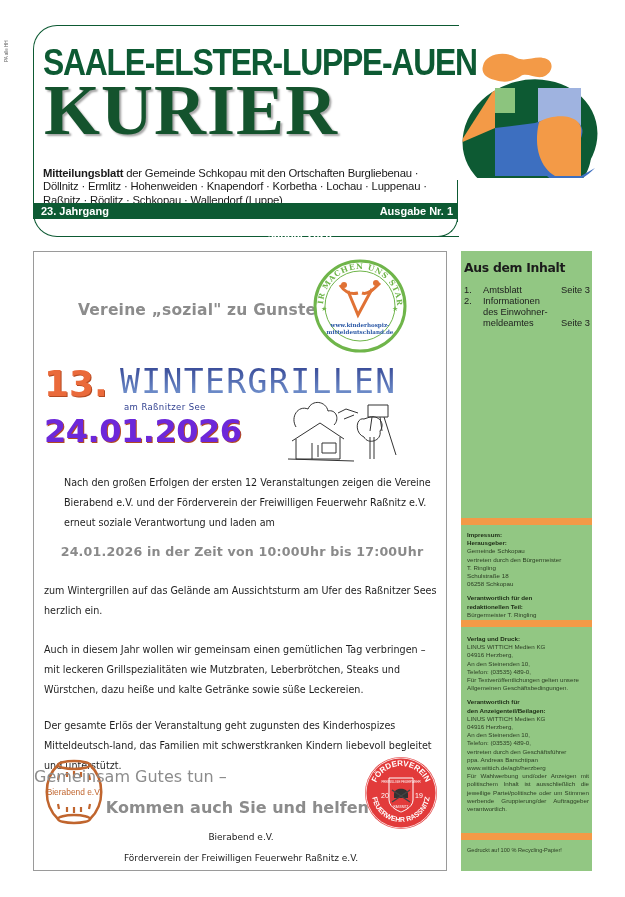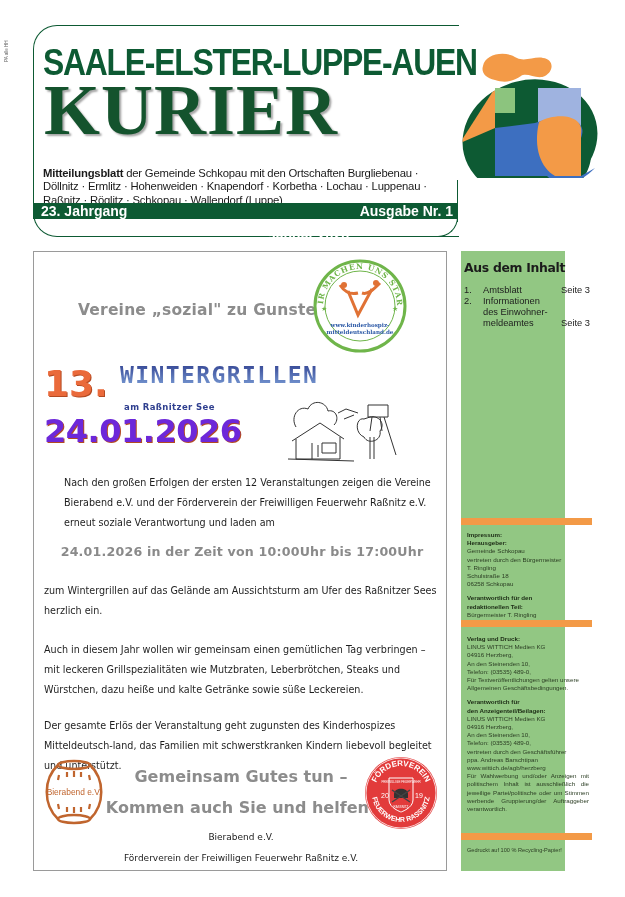--- a/index.html
+++ b/index.html
@@ -33,64 +33,64 @@
     font-weight: bold; font-size: 72px; line-height: 72px; color: #14532d; letter-spacing: 1px;
     text-shadow: 2px 2px 2px rgba(0,0,0,0.35); white-space: nowrap;
   }
   .subtitle {
     position: absolute; left: 43px; top: 167px; width: 412px;
     font-size: 11.3px; line-height: 13.4px; color: #1a1a1a; letter-spacing: -0.2px;
   }
   .subtitle b { font-weight: bold; }
   .info-bar {
     position: absolute; left: 33px; top: 203px; width: 425px; height: 16px; background: #0d5a33;
-    color: #fff; font-weight: bold; font-size: 14px; line-height: 16px;
+    color: #fff; font-weight: bold; font-size: 11px; line-height: 16px;
   }
   .info-bar span { position: absolute; top: 0; }
   .info-bar .l { left: 8px; } .info-bar .c { left: 235px; margin-top: 24px; } .info-bar .r { right: 5px; }
 
   .logo { position: absolute; left: 455px; top: 28px; width: 150px; height: 150px; }
 
   
   .flyer {
     position: absolute; left: 33px; top: 251px; width: 414px; height: 620px;
     border: 1px solid #9a9a9a; background: #fff;
   }
   .comic { font-family: "DejaVu Sans", sans-serif; }
   .f-abs { position: absolute; white-space: nowrap; }
   .vereine { left: 44px; top: 49px; font-size: 15.5px; color: #8c8c8c; font-weight: bold; letter-spacing: 0.2px; }
   .einladung { left: 10px; top: 84px; font-size: 21px; color: #e9673a; font-weight: bold; letter-spacing: -0.4px;
                text-shadow: 1px 1px 0 #b84a1f; }
   .num13 { left: 10px; top: 111px; font-size: 36px; color: #ea6a3b; font-weight: bold; text-shadow: 1px 1px 0 #b34a22; }
-  .wintergrillen { left: 86px; top: 110px; font-size: 23px; font-weight: bold; letter-spacing: 1.4px;
+  .wintergrillen { left: 86px; top: 110px; font-size: 33px; font-weight: normal; letter-spacing: 1.4px;
                    font-family: "DejaVu Sans Mono", monospace;
                    background: linear-gradient(#2f3f8f, #7da0d8); -webkit-background-clip: text; background-clip: text; color: transparent; }
-  .am-see { left: 90px; top: 150px; font-size: 8.5px; font-weight: bold; color: #2f3f8f; letter-spacing: 0.4px; }
+  .am-see { left: 90px; top: 150px; font-size: 8.5px; font-weight: normal; color: #2f3f8f; letter-spacing: 0.4px; }
   .date-big { left: 10px; top: 160px; font-size: 32px; color: #6d28d9; font-weight: bold; text-shadow: 1px 1px 0 #b34a22; letter-spacing: -0.5px; }
 
   .badge { position: absolute; left: 270px; top: 3px; width: 112px; height: 102px; }
   .drawing { position: absolute; left: 250px; top: 145px; width: 120px; height: 70px; }
 
   .para { position: absolute; left: 10px; width: 396px; font-size: 9.6px; line-height: 19.8px; color: #1e1e1e; }
   .p1 { top: 221px; margin-left: 20px; }
   .date-line { position: absolute; left: 10px; width: 396px; top: 292px; text-align: center;
                font-size: 12.6px; color: #8a8a8a; font-weight: bold; letter-spacing: 0.2px; }
   .p2 { top: 329px; }
   .p3 { top: 388px; }
   .p4 { top: 464px; }
 
   .beer-logo { position: absolute; left: 5px; top: 505px; width: 70px; height: 70px; }
   .fire-logo { position: absolute; left: 330px; top: 504px; width: 74px; height: 74px; }
-  .slogan1 { position: absolute; left: 0; width: 414px; top: 515px; text-align: center; font-size: 16px; font-weight: bold; color: #8c8c8c; }
+  .slogan1 { position: absolute; left: 0; width: 414px; top: 515px; text-align: left; font-size: 16px; font-weight: normal; color: #8c8c8c; }
   .slogan2 { position: absolute; left: 0; width: 414px; top: 546px; text-align: center; font-size: 16px; font-weight: bold; color: #8c8c8c; }
   .sig1 { position: absolute; left: 0; width: 414px; top: 580px; text-align: center; font-size: 9px; color: #222; }
   .sig2 { position: absolute; left: 0; width: 414px; top: 601px; text-align: center; font-size: 9px; color: #222; }
 
   
-  .sidebar { position: absolute; left: 461px; top: 251px; width: 104px; height: 620px; background: #92c783; padding-left: 40px; }
+  .sidebar { position: absolute; left: 461px; top: 251px; width: 131px; height: 620px; background: #92c783; padding-left: 40px; }
   .sb-title { position: absolute; left: 3px; top: 9px; font-family: "DejaVu Sans", sans-serif; font-weight: bold;
               font-size: 12.4px; color: #1b1b1b; letter-spacing: -0.3px; white-space: nowrap; }
   .toc { position: absolute; left: 3px; top: 34px; width: 126px; font-size: 9.3px; line-height: 11px; color: #1d1d1d; }
   .toc-row { position: relative; height: 11px; }
   .toc-num { position: absolute; left: 0; }
   .toc-label { position: absolute; left: 19px; white-space: nowrap; }
   .toc-page { position: absolute; right: 0; }
 
   .orange-bar { position: absolute; left: 0; width: 131px; height: 7px; background: #f39a47; }
   .ob1 { top: 267px; } .ob2 { top: 369px; } .ob3 { top: 582px; }

